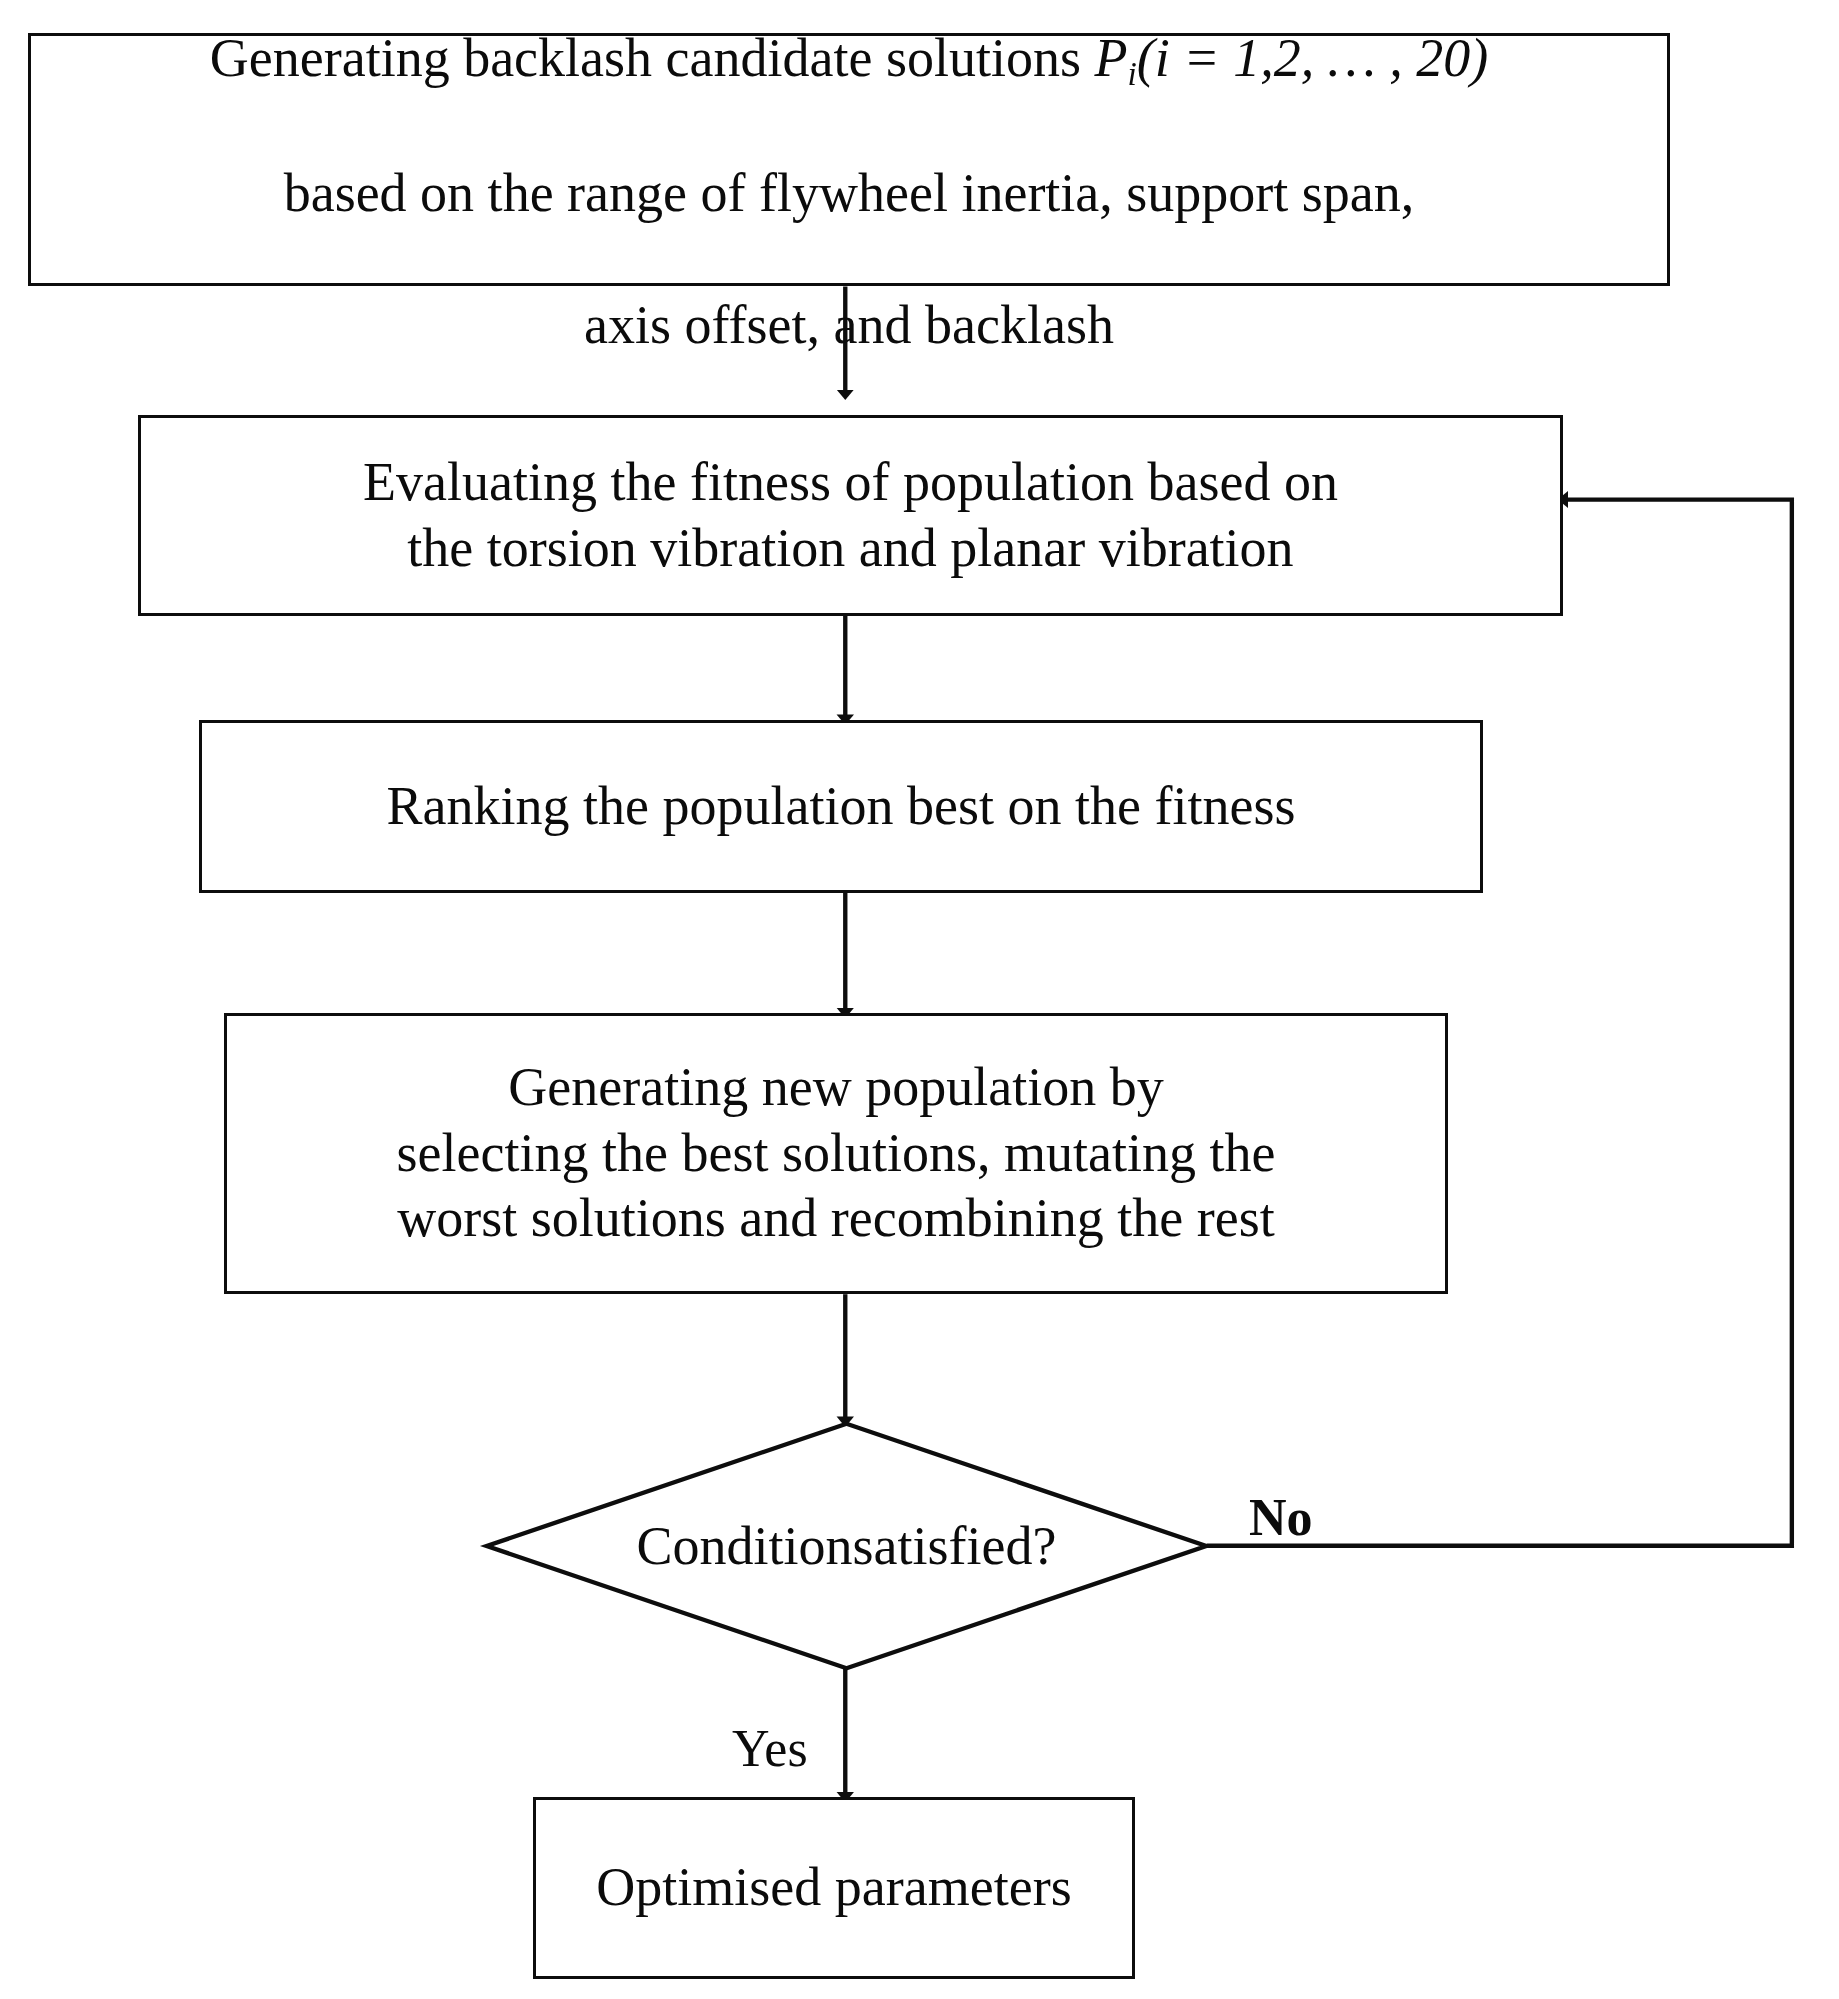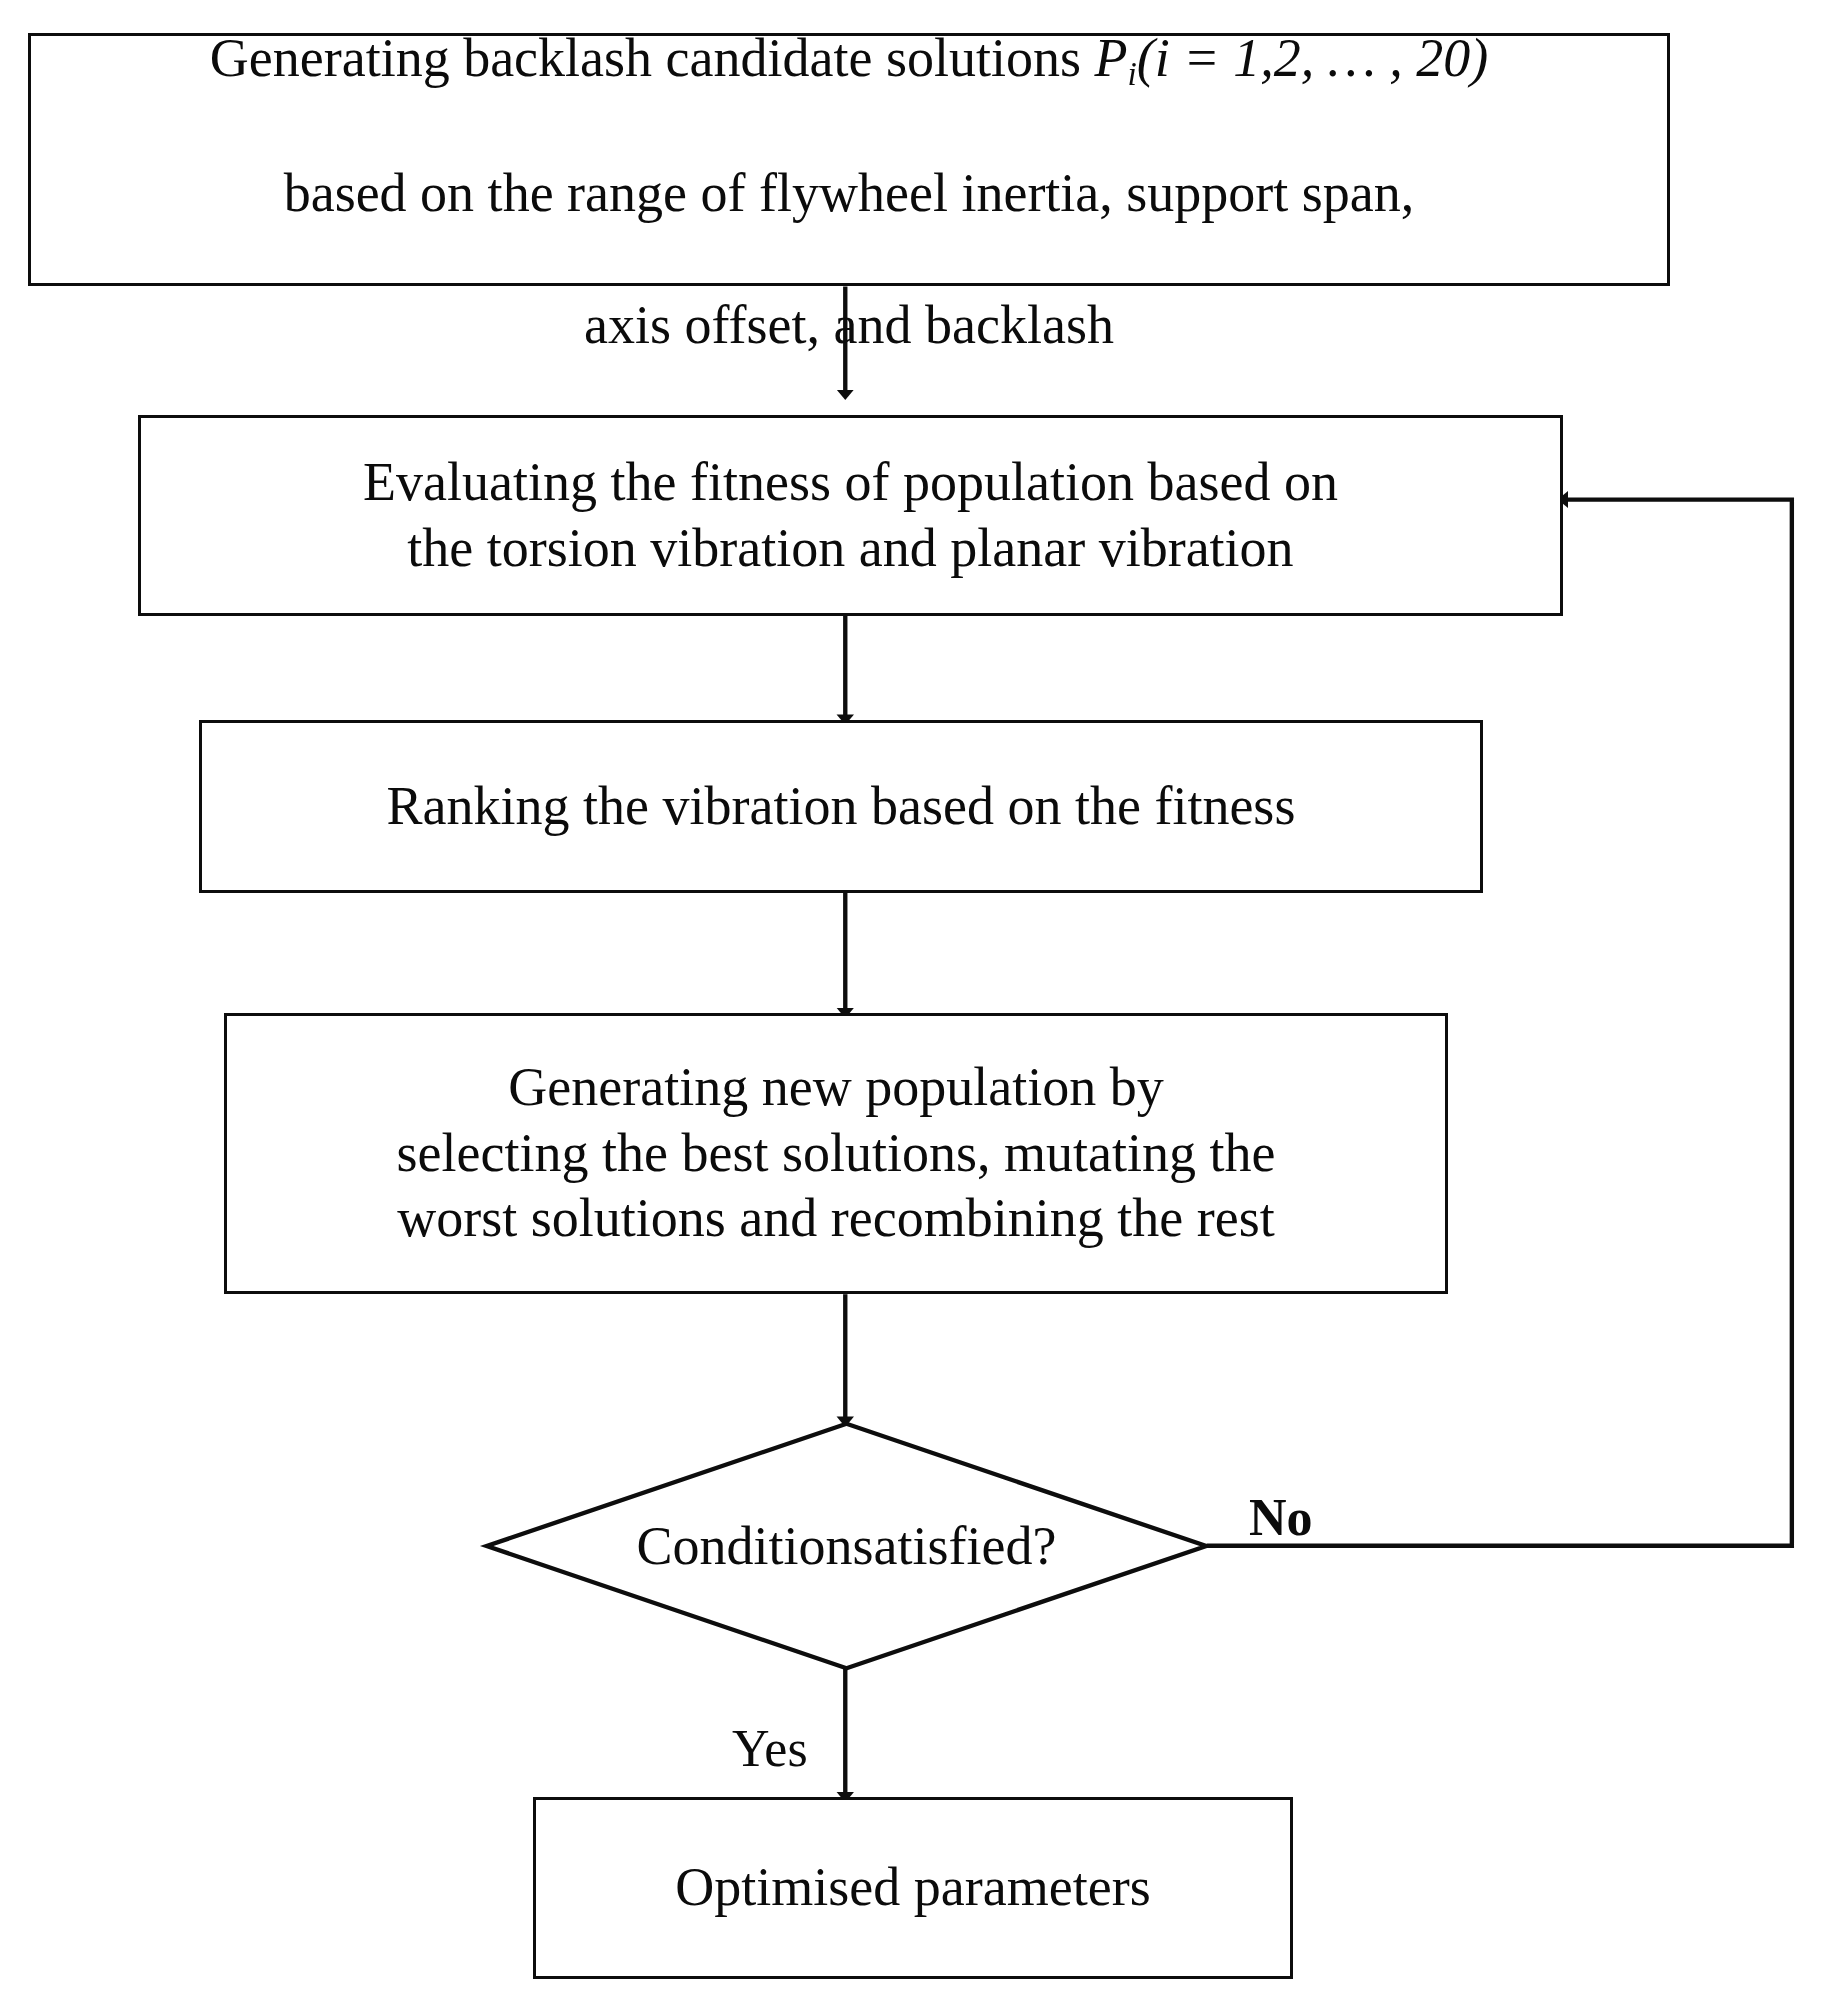--- a/index.html
+++ b/index.html
@@ -115,21 +115,21 @@
       <span>axis offset, and backlash</span>
     </div>
   </div>
 
   <div class="node" style="left:138px; top:378px; width:1425px; height:201px;margin-top:37px;">
     <div class="txt">Evaluating the fitness of population based on
 the torsion vibration and planar vibration</div>
   </div>
 
   <div class="node" style="left:199px; top:720px; width:1284px; height:173px;">
-    <div class="txt">Ranking the vibration based on the fitness</div>
+    <div class="txt">Ranking the population best on the fitness</div>
   </div>
 
   <div class="node" style="left:224px; top:1013px; width:1224px; height:281px;align-items:center;">
     <div class="txt">Generating new population by
 selecting the best solutions, mutating the
 worst solutions and recombining the rest</div>
   </div>
 
   <div class="diamond-wrap" style="left:485px; top:1422px; width:723px; height:248px;">
     <svg width="723" height="248" viewBox="0 0 828 284" xmlns="http://www.w3.org/2000/svg">
@@ -138,18 +138,18 @@
     <div class="diamond-label">
       <span>Condition</span>
       <span>satisfied?</span>
     </div>
   </div>
 
   <div class="edge-label" style="left:1249px; top:1492px;font-weight:bold;">No</div>
 
   <div class="edge-label" style="left:732px; top:1679px;margin-top:44px;">Yes</div>
 
-  <div class="node" style="left:533px; top:1797px; width:760px; height:182px;">
+  <div class="node" style="left:533px; top:1797px; width:602px; height:182px;">
     <div class="txt">Optimised parameters</div>
   </div>
 
 </div>
 
 
 </body></html>

